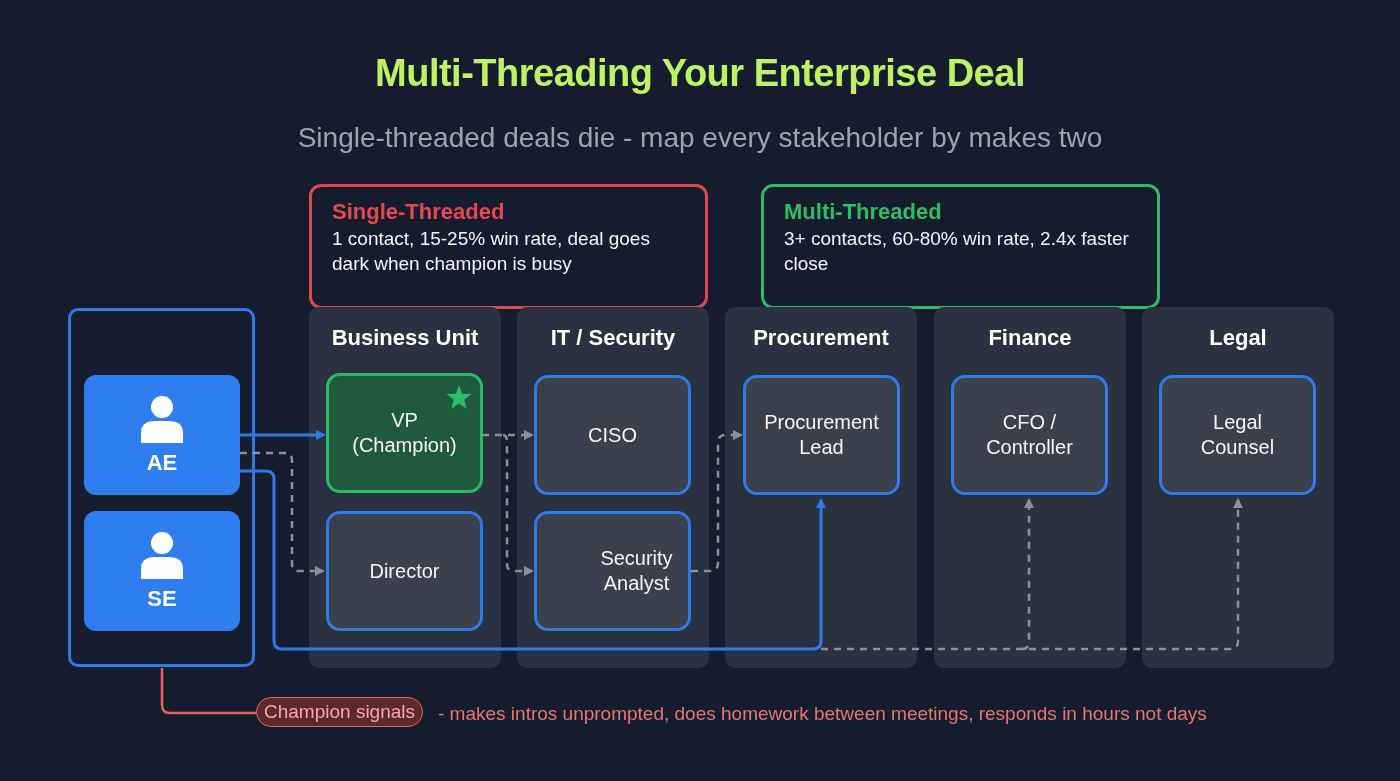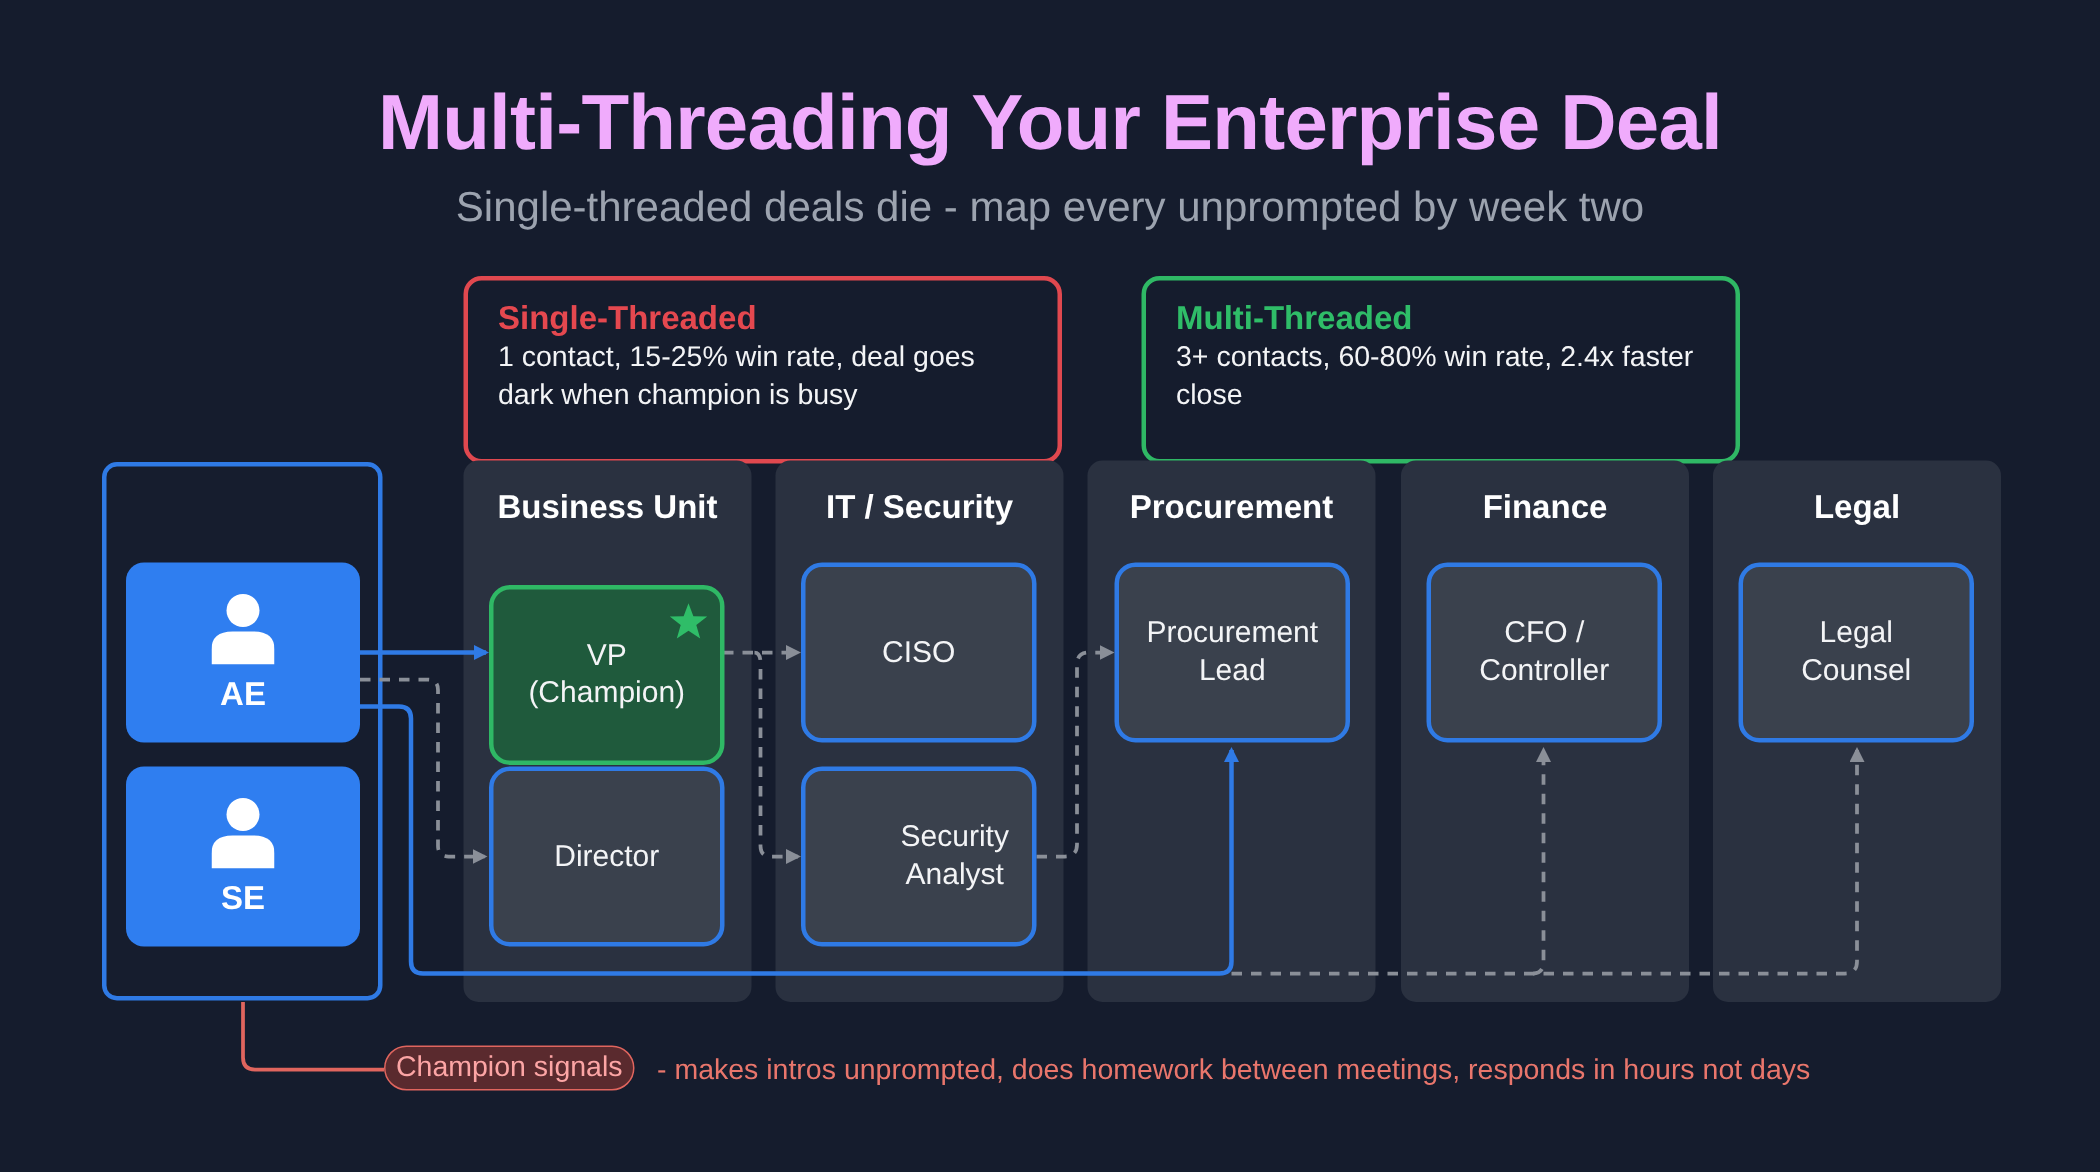--- a/index.html
+++ b/index.html
@@ -4,21 +4,21 @@
   <style>
     html, body { margin: 0; padding: 0; }
     body {
       width: 1400px; height: 781px; overflow: hidden;
       background: #151c2d;
       font-family: "Liberation Sans", "DejaVu Sans", sans-serif;
       position: relative; color: #fff;
     }
     .title {
       position: absolute; left: 0; top: 52px; width: 1400px; text-align: center;
-      font-size: 52px; font-weight: 700; color: #f0abfc; letter-spacing: -0.5px;
+      font-size: 38px; font-weight: 700; color: #bef264; letter-spacing: -0.5px;
     }
     .subtitle {
       position: absolute; left: 0; top: 122px; width: 1400px; text-align: center;
       font-size: 28px; color: #9ca3af;
     }
     .callout {
       position: absolute; top: 184px; height: 125px; box-sizing: border-box;
       border: 3px solid; border-radius: 12px; padding: 12px 20px;
       background: #151c2d;
     }
@@ -68,21 +68,21 @@
     }
     .signal-text {
       position: absolute; left: 438px; top: 700px; font-size: 19px; line-height: 27px;
       color: #e9766c; white-space: nowrap;
     }
   </style>
 </head>
 <body>
 
 <div class="title">Multi-Threading Your Enterprise Deal</div>
-<div class="subtitle">Single-threaded deals die - map every unprompted by week two</div>
+<div class="subtitle">Single-threaded deals die - map every stakeholder by makes two</div>
 
 <div class="callout single">
   <div class="ch">Single-Threaded</div>
   <div class="cb">1 contact, 15-25% win rate, deal goes dark when champion is busy</div>
 </div>
 <div class="callout multi">
   <div class="ch">Multi-Threaded</div>
   <div class="cb">3+ contacts, 60-80% win rate, 2.4x faster close</div>
 </div>
 
@@ -140,21 +140,21 @@
   <path d="M503 435 Q507 435 507 442 L507 564 Q507 571 514 571 L532 571" stroke="#8a8f98" stroke-width="2.5" stroke-dasharray="7 6" fill="none" marker-end="url(#arrG)"></path>
 
   <path d="M691 571 L710 571 Q718 571 718 563 L718 443 Q718 435 726 435 L741 435" stroke="#8a8f98" stroke-width="2.5" stroke-dasharray="7 6" fill="none" marker-end="url(#arrG)"></path>
 
   <path d="M821 649 L1230 649 Q1238 649 1238 641 L1238 500" stroke="#8a8f98" stroke-width="2.5" stroke-dasharray="7 6" fill="none" marker-end="url(#arrG)"></path>
   <path d="M1022 649 Q1029 649 1029 641 L1029 500" stroke="#8a8f98" stroke-width="2.5" stroke-dasharray="7 6" fill="none" marker-end="url(#arrG)"></path>
 
   <path d="M162 668 L162 705 Q162 713 170 713 L256 713" stroke="#e0655e" stroke-width="2.5" fill="none"></path>
 </svg>
 
-<div class="node champion" style="left:326px; top:390px;">
+<div class="node champion" style="left:326px; top:373px;">
   <span>VP
 (Champion)</span>
   <svg class="star" viewBox="0 0 24 24">
     <path d="M12 1 L15 9 L23.5 9.3 L16.8 14.5 L19.2 22.8 L12 18 L4.8 22.8 L7.2 14.5 L0.5 9.3 L9 9 Z" fill="#2fbd68"></path>
   </svg>
 </div>
 <div class="node" style="left:326px; top:511px;">
   <span>Director</span>
 </div>
 <div class="node" style="left:534px; top:375px;">

